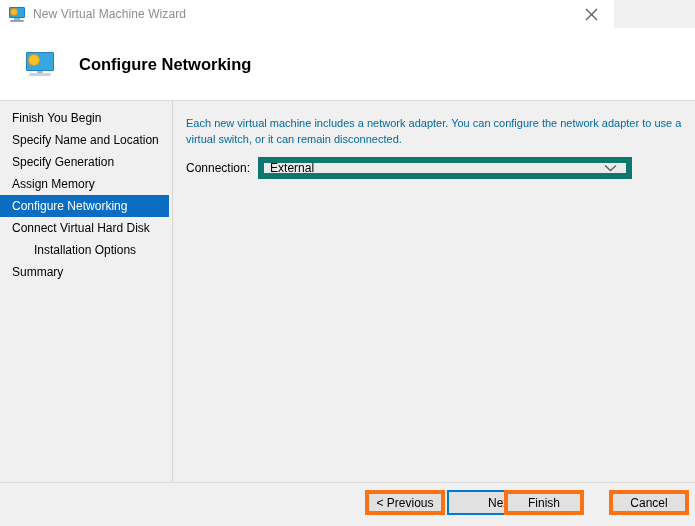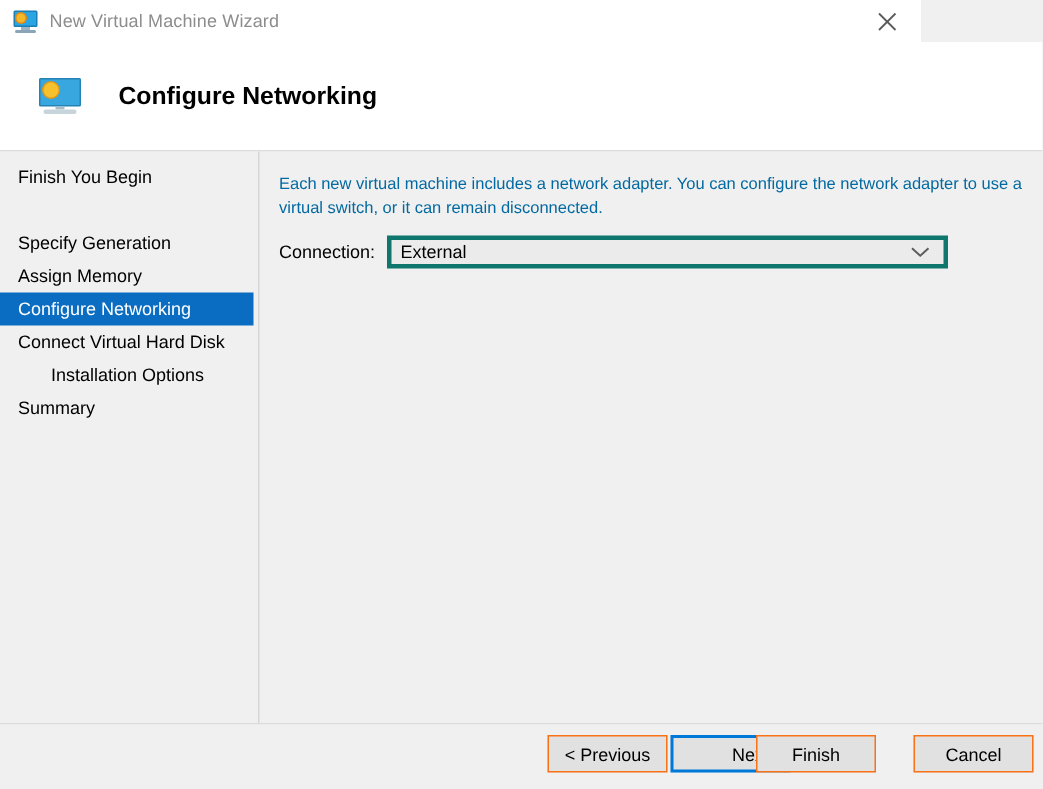--- a/index.html
+++ b/index.html
@@ -208,21 +208,21 @@
   #connection-label {
     font-size: 12px;
     color: #000;
     white-space: nowrap;
   }
   #connection-select {
     margin-left: 8px;
     width: 374px;
     height: 22px;
     background: #ebebeb;
-    border: 3px solid #0f766e;
+    border: 6px solid #0f766e;
     box-sizing: border-box;
     display: flex;
     align-items: center;
     position: relative;
   }
   #connection-value {
     font-size: 12px;
     color: #000;
     padding-left: 6px;
     white-space: nowrap;
@@ -250,21 +250,21 @@
     width: 695px;
     height: 43px;
     background: #f0f0f0;
   }
   .dlg-button {
     position: absolute;
     top: 490px;
     width: 80px;
     height: 25px;
     background: #e1e1e1;
-    border: 1px solid #f97316;
+    border: 4px solid #f97316;
     box-sizing: border-box;
     font-family: "Liberation Sans", sans-serif;
     font-size: 12px;
     color: #000;
     display: flex;
     align-items: center;
     justify-content: center;
     white-space: nowrap;
   }
   .dlg-button.focused {
@@ -304,20 +304,23 @@
   </div>
   <div id="header-title">Configure Networking</div>
 </div>
 <div id="header-divider"></div>
 
 <div id="body-area">
 
   <div id="sidebar">
     <div class="nav-item" style="top:6px;">
         <span>Finish You Begin</span>
+      </div>
+    <div class="nav-item" style="top:28px;">
+        <span>Specify Name and Location</span>
       </div>
     <div class="nav-item" style="top:50px;">
         <span>Specify Generation</span>
       </div>
     <div class="nav-item" style="top:72px;">
         <span>Assign Memory</span>
       </div>
     <div class="nav-item selected" style="top:94px;">
         <span>Configure Networking</span>
       </div>

